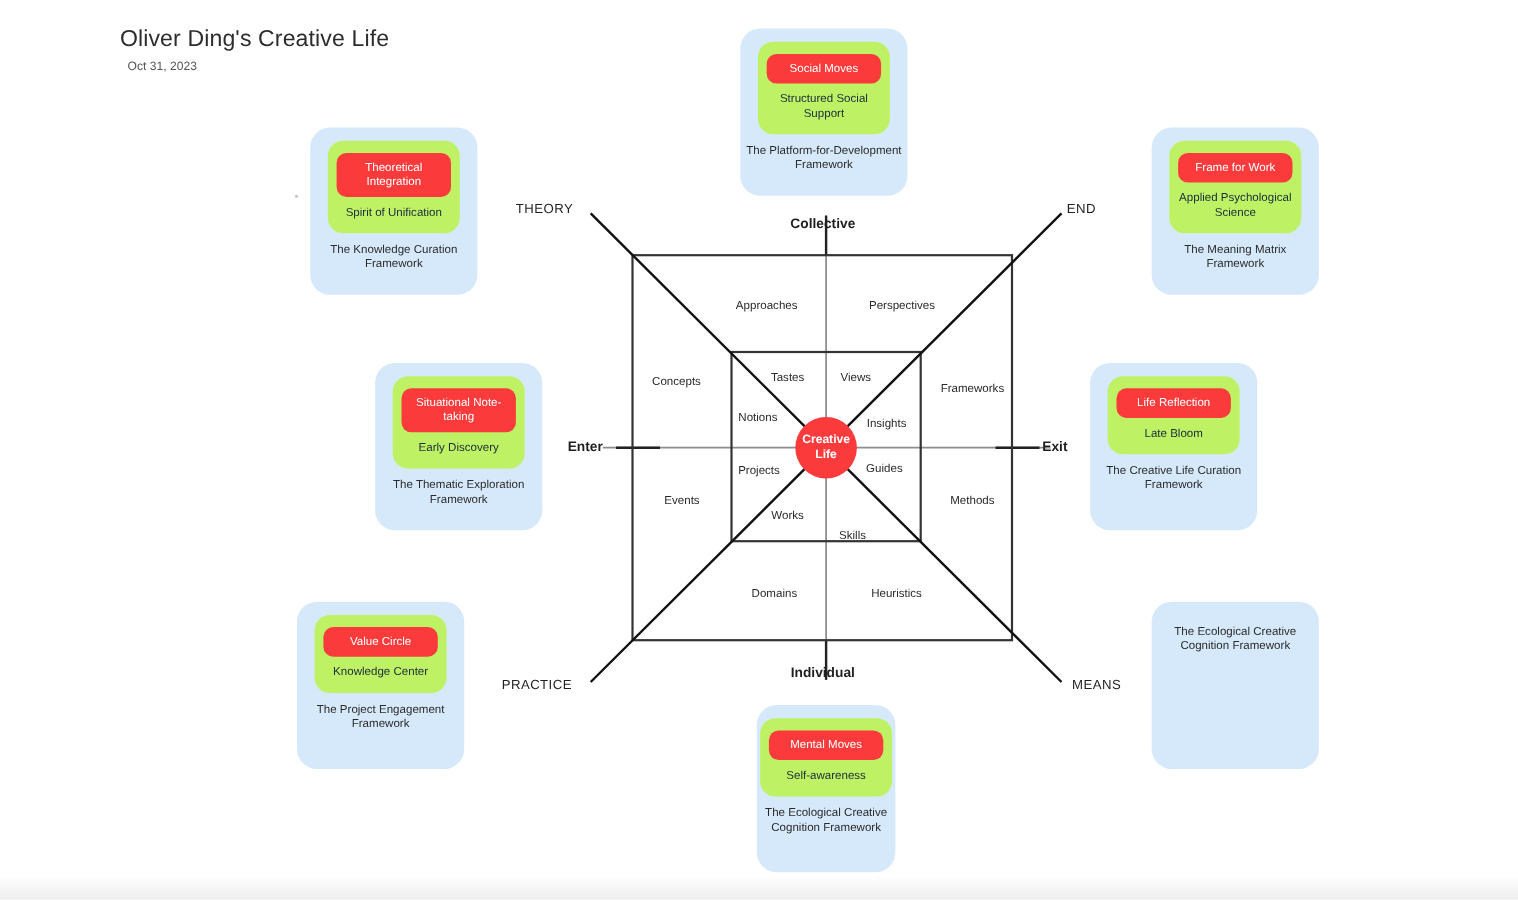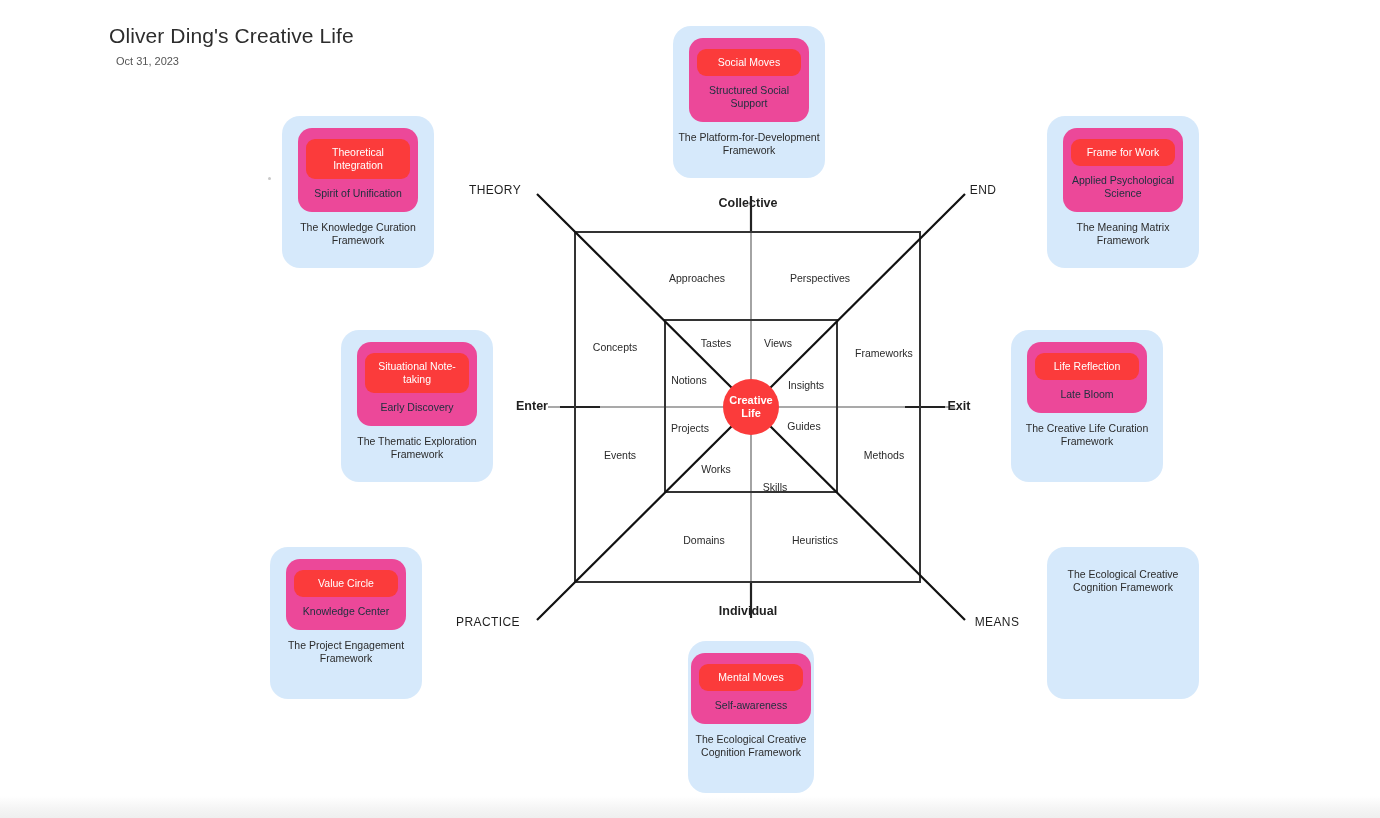--- a/index.html
+++ b/index.html
@@ -30,21 +30,21 @@
   
   .card {
     position: absolute;
     background: #d6e9fb;
     border-radius: 18px;
     display: flex; flex-direction: column; align-items: center;
     padding-top: 12px;
   }
   .card-inner {
     width: 120px;
-    background: #ec4899;
+    background: #bef264;
     border-radius: 14px;
     display: flex; flex-direction: column; align-items: center;
     padding: 11px 6px 12px 6px;
   }
   .card-pill {
     width: 104px;
     background: #fb3b3b;
     border-radius: 9px;
     color: #ffffff;
     font-size: 10.5px;
@@ -186,21 +186,21 @@
   </div>
 
   <div class="card" style="left:341px; top:330px; width:152px; height:152px;">
     <div class="card-inner">
       <div class="card-pill">Situational Note-taking</div>
       <div class="card-sub">Early Discovery</div>
     </div>
     <div class="card-caption">The Thematic Exploration Framework</div>
   </div>
 
-  <div class="card" style="left:991px; top:330px; width:152px; height:152px;margin-left:20px;">
+  <div class="card" style="left:991px; top:330px; width:152px; height:152px;">
     <div class="card-inner">
       <div class="card-pill">Life Reflection</div>
       <div class="card-sub">Late Bloom</div>
     </div>
     <div class="card-caption">The Creative Life Curation Framework</div>
   </div>
 
   <div class="card" style="left:270px; top:547px; width:152px; height:152px;">
     <div class="card-inner">
       <div class="card-pill">Value Circle</div>

